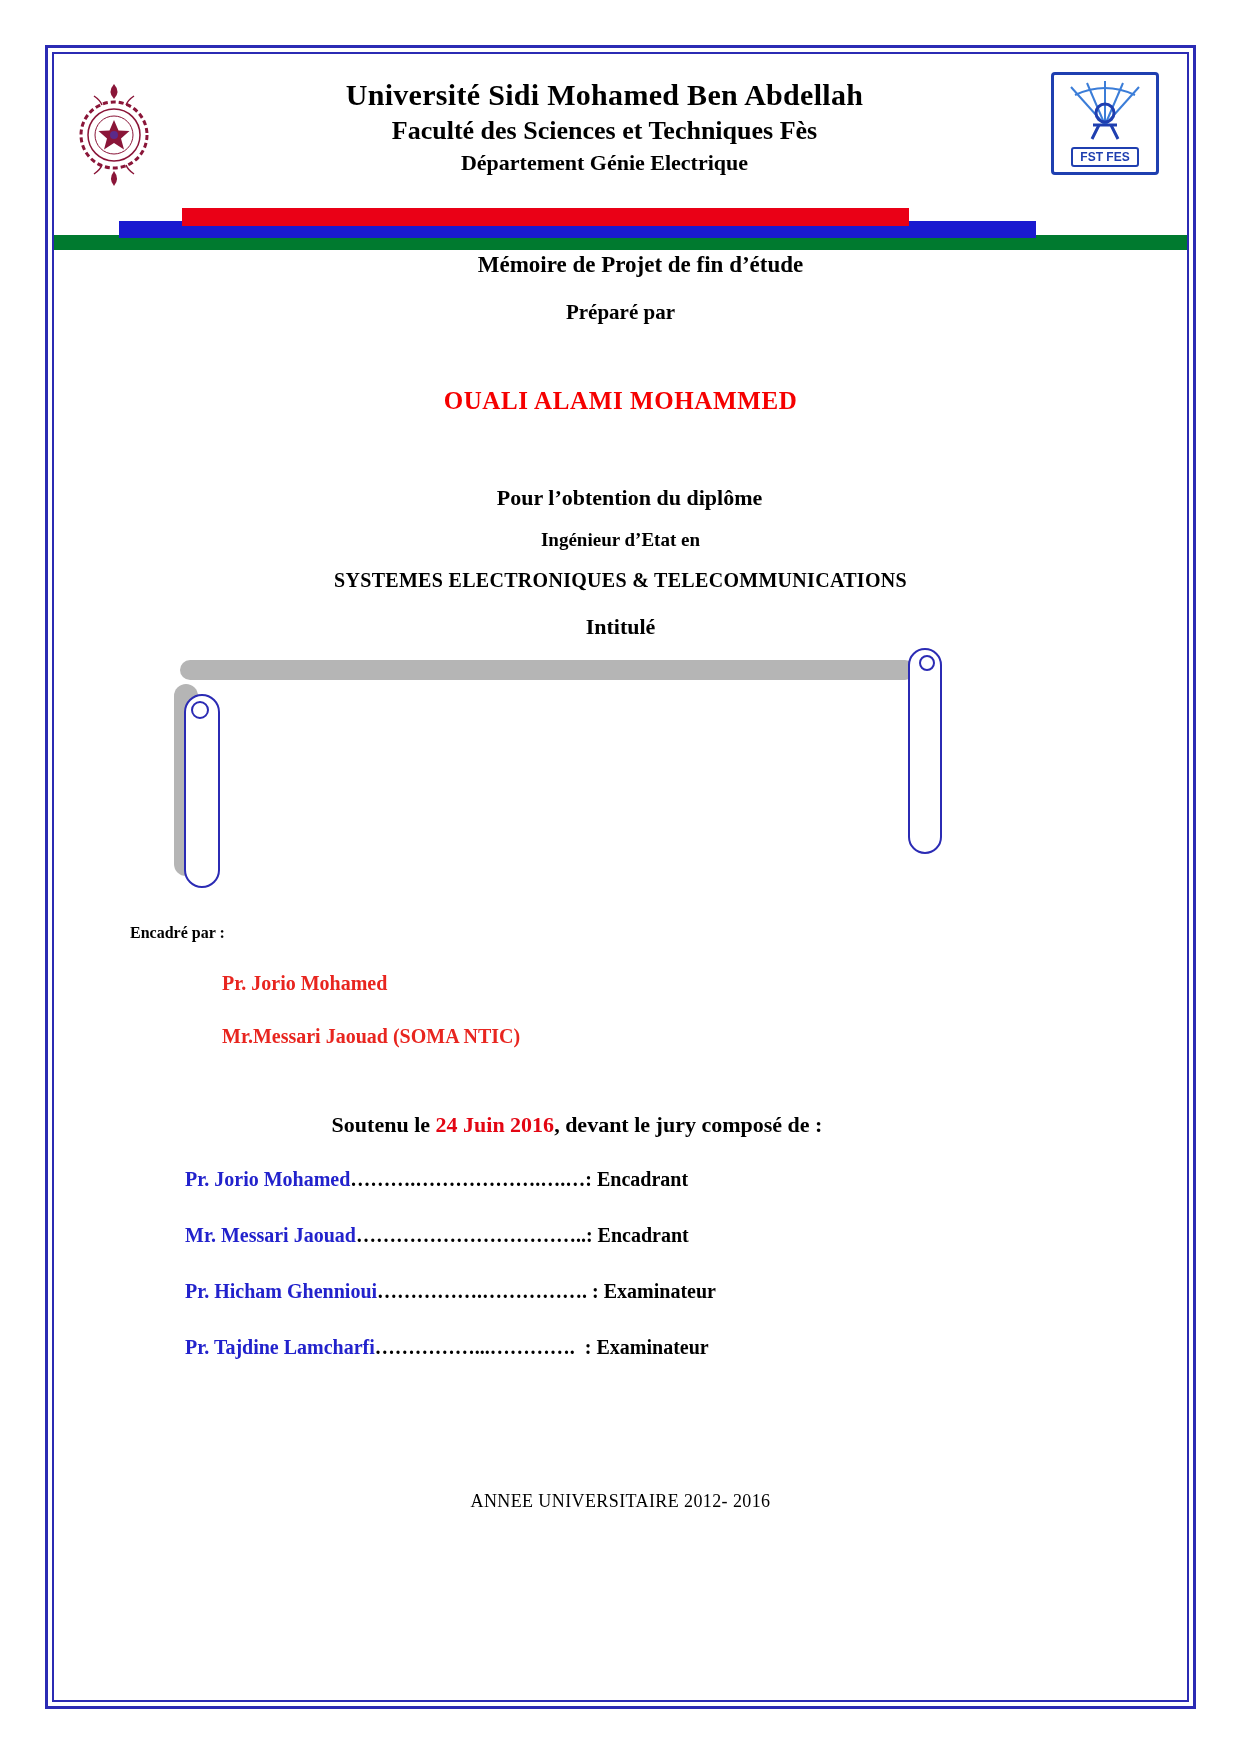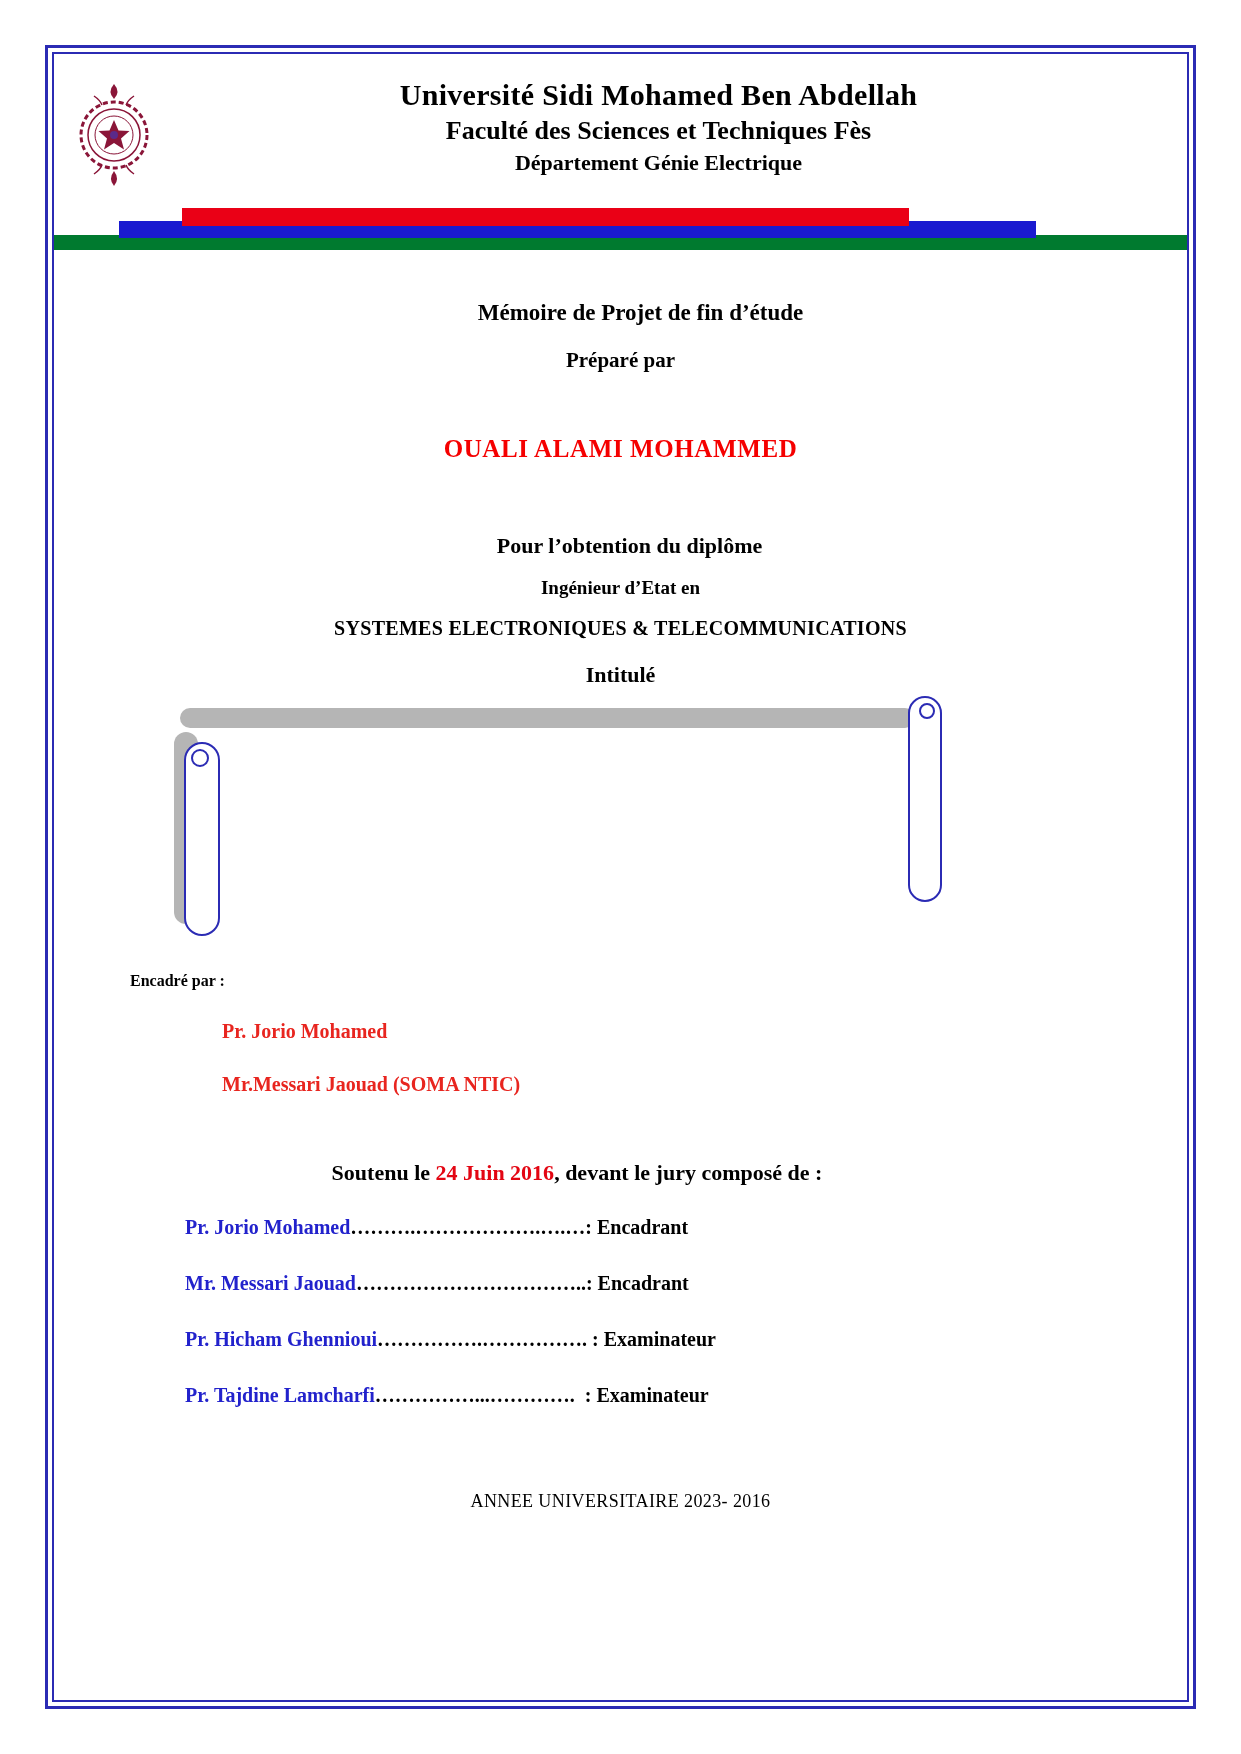--- a/index.html
+++ b/index.html
@@ -29,21 +29,21 @@
                       font-family: "Liberation Sans", sans-serif; }
 
   
   .bars { position: relative; height: 44px; margin-top: 10px; }
   .bar-red   { position: absolute; left: 128px; top: 0;    width: 727px; height: 18px; background: #ea0016; z-index: 3; }
   .bar-blue  { position: absolute; left: 65px;  top: 13px; width: 917px; height: 17px; background: #1a1ad0; z-index: 2; }
   .bar-green { position: absolute; left: 0;     top: 27px; width: 100%;  height: 15px; background: #007a2f; z-index: 1; }
 
   
   .c { text-align: center; }
-  .t-memoire  { margin-top: 48px; font-size: 23px; font-weight: bold; padding-left: 40px; }
+  .t-memoire  { font-size: 23px; font-weight: bold; padding-left: 40px; }
   .t-prepare  { margin-top: 22px; font-size: 21px; font-weight: bold; }
   .t-author   { margin-top: 62px; font-size: 25px; font-weight: bold; color: #f50000; letter-spacing: 0.6px; }
   .t-obtention{ margin-top: 70px; font-size: 22px; font-weight: bold; padding-left: 18px; }
   .t-degree   { margin-top: 18px; font-size: 19px; font-weight: bold; }
   .t-program  { margin-top: 18px; font-size: 20px; font-weight: bold; letter-spacing: 0.3px; }
   .t-intitule { margin-top: 22px; font-size: 22px; font-weight: bold; }
 
   
   .banner { position: relative; width: 778px; height: 240px; margin: 8px 0 0 118px; }
   .banner-shadow-top  { position: absolute; left: 8px; top: 12px; width: 735px; height: 20px;
@@ -101,20 +101,38 @@
           <path d="M40 8 q-7 8 0 15 q7 -7 0 -15" fill="#8a1538"></path>
           <path d="M40 95 q-6 8 0 15 q6 -7 0 -15" fill="#8a1538"></path>
           <path d="M20 20 q6 4 8 9 M60 20 q-6 4 -8 9 M20 98 q6 -4 8 -9 M60 98 q-6 -4 -8 -9" stroke="#8a1538" stroke-width="1.5" fill="none"></path>
         </svg>
       </div>
       <div class="header-text">
         <div class="h-univ">Université Sidi Mohamed Ben Abdellah</div>
         <div class="h-fac">Faculté des Sciences et Techniques Fès</div>
         <div class="h-dep">Département Génie Electrique</div>
       </div>
+      <div class="logo-right">
+        <svg width="92" height="62" viewBox="0 0 92 62">
+          <g stroke="#3b7dd8" stroke-width="2" fill="none">
+            <path d="M46 46 L12 8"></path>
+              <path d="M46 46 L28 4"></path>
+              <path d="M46 46 L46 2"></path>
+            <path d="M46 46 L64 4"></path>
+              <path d="M46 46 L80 8"></path>
+            <path d="M16 16 q30 -14 60 0"></path>
+          </g>
+          <g stroke="#1f3fb0" stroke-width="3" fill="none">
+            <circle cx="46" cy="34" r="9"></circle>
+            <path d="M34 46 h24"></path>
+            <path d="M40 46 L33 60 M52 46 L59 60"></path>
+          </g>
+        </svg>
+        <div class="logo-right-label">FST FES</div>
+      </div>
     </div>
 
     <div class="bars">
       <div class="bar-red"></div>
       <div class="bar-blue"></div>
       <div class="bar-green"></div>
     </div>
 
     <div class="c t-memoire">Mémoire de Projet de fin d’étude</div>
     <div class="c t-prepare">Préparé par</div>
@@ -139,16 +157,16 @@
 
     <div class="defense"><span>Soutenu le </span><span class="date">24 Juin 2016</span><span>, devant le jury composé de :</span></div>
 
     <div class="jury">
       <div class="jury-row"><span class="jury-name">Pr. Jorio Mohamed</span><span class="jury-dots">……….……………….….…</span><span class="jury-role">: Encadrant</span></div>
       <div class="jury-row"><span class="jury-name">Mr. Messari Jaouad</span><span class="jury-dots">……………………………..</span><span class="jury-role">: Encadrant</span></div>
       <div class="jury-row"><span class="jury-name">Pr. Hicham Ghennioui</span><span class="jury-dots">…………….……………. </span><span class="jury-role">: Examinateur</span></div>
       <div class="jury-row"><span class="jury-name">Pr. Tajdine Lamcharfi</span><span class="jury-dots">……………...…………. </span><span class="jury-role"> : Examinateur</span></div>
     </div>
 
-    <div class="footer">ANNEE UNIVERSITAIRE 2023- 2016</div>
+    <div class="footer">ANNEE UNIVERSITAIRE 2012- 2016</div>
 
   </div>
 </div>
 
 </body></html>

